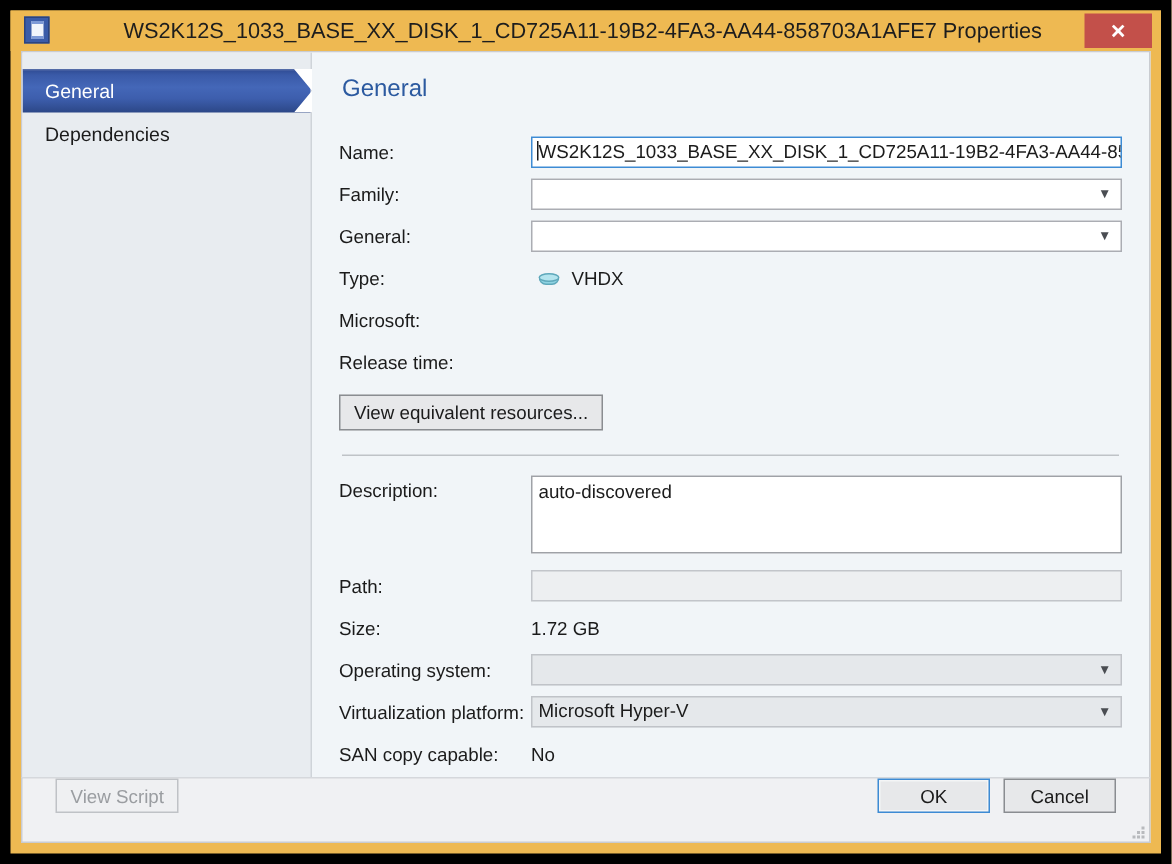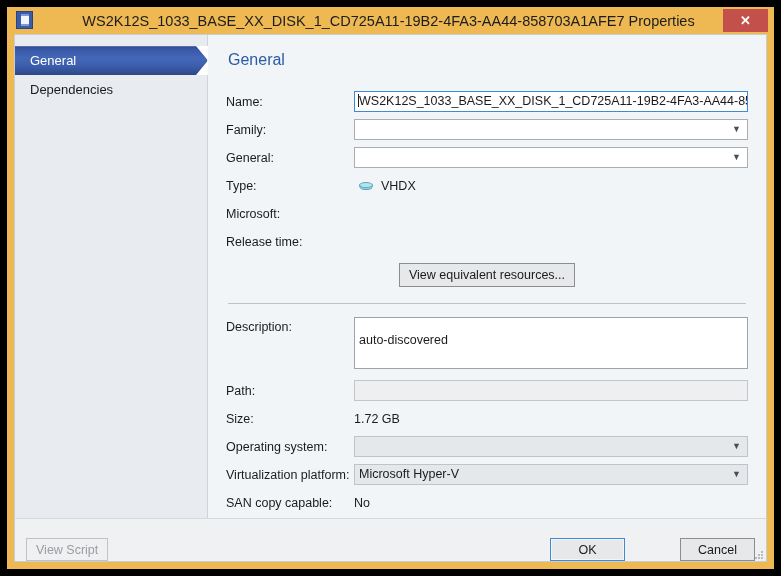--- a/index.html
+++ b/index.html
@@ -276,21 +276,21 @@
     border: 1px solid #3d8bd4;
     box-shadow: inset 0 0 0 1px #f4f5f6;
   }
   .btn.disabled {
     color: #9a9da1;
     border: 1px solid #bfc2c6;
     background: #eff0f2;
   }
   .btn-row-right {
     display: flex;
-    justify-content: center;
+    justify-content: flex-start;
     margin-top: 11px;
     margin-bottom: 16px;
   }
   .btn.viewequiv { min-width: 0; height: 24px; }
 
   .separator {
     height: 0;
     border-top: 1px solid #bfc3c7;
     margin: 10px 2px 13px 2px;
   }
@@ -300,38 +300,37 @@
   .row.desc .lbl { padding-top: 3px; }
   .ta {
     flex: 1 1 auto;
     height: 52px;
     box-sizing: border-box;
     background: #ffffff;
     border: 1px solid #9fa2a7;
     font-family: "Liberation Sans", sans-serif;
     font-size: 12.5px;
     color: #1b1b1b;
-    padding: 15px 4px;
+    padding: 3px 4px;
     line-height: 15px;
     overflow: hidden;
   }
 
   
   .footer {
     flex: 0 0 44px;
     margin: 0 7px 7px 7px;
     background: #f0f1f3;
     border: 1px solid #c9ccd1;
     border-top: 1px solid #d5d8dc;
     box-sizing: border-box;
     display: flex;
-    align-items: flex-end;
-    padding: 0 11px;
-    position: relative;
-    gap: 46px;
+    align-items: flex-start;
+    padding: 0 22px;
+    position: relative;
   }
   .footer .spring { flex: 1 1 auto; }
   .footer .btn + .btn { margin-left: 9px; }
   .grip {
     position: absolute;
     right: 3px; bottom: 2px;
     width: 11px; height: 11px;
     opacity: 0.55;
   }
   .grip i {

